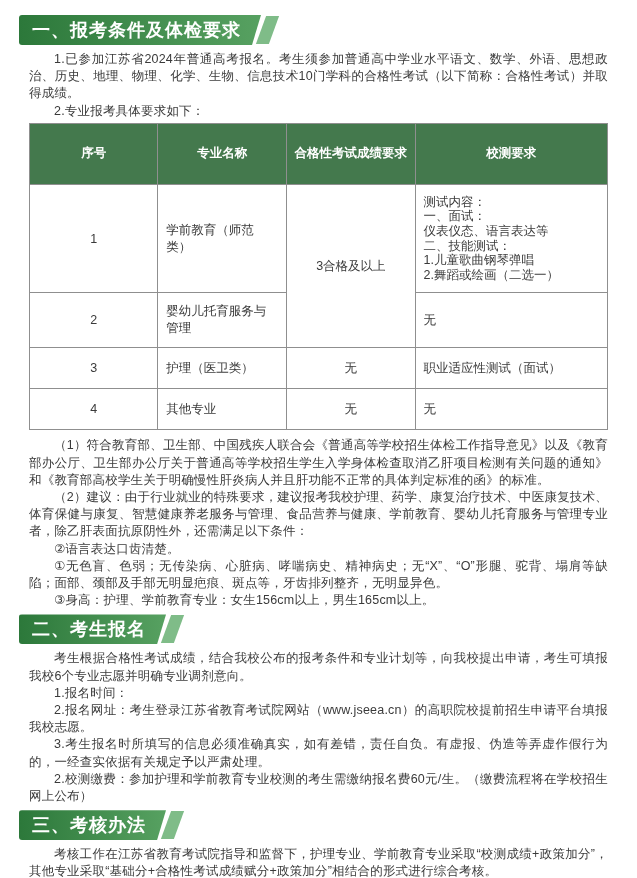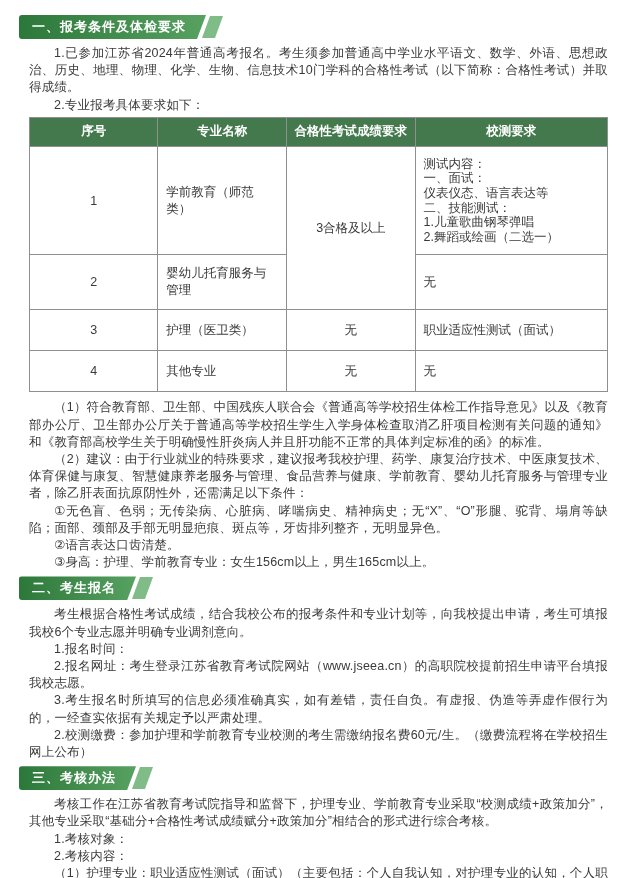--- a/index.html
+++ b/index.html
@@ -13,39 +13,39 @@
 
   
   .banner { position:relative; display:inline-block; margin:5px 0 6px -10px; }
   .banner::after {
     content:""; position:absolute; top:1px; bottom:1px; right:-13px; width:13px;
     background:#7fbc88; transform:skewX(-20deg); z-index:0;
   }
   .banner-main {
     position:relative; z-index:1;
     background:linear-gradient(90deg,#2c783a,#57a161);
-    color:#ffffff; font-weight:bold; font-size:13px; letter-spacing:1px;
+    color:#ffffff; font-weight:bold; font-size:18px; letter-spacing:1px;
     padding:3px 20px 3px 13px; border-radius:3px 0 0 3px;
     clip-path:polygon(0 0,100% 0,calc(100% - 9px) 100%,0 100%);
   }
 
   
   .para {
     margin:0; font-size:12.5px; line-height:17.2px;
     text-align:justify; text-indent:2em; letter-spacing:.2px;
   }
 
   
   .rtable {
     width:100%; border-collapse:collapse; table-layout:fixed;
     margin:3px 0 7px 0; font-size:12.5px;
   }
   .rtable th {
     background:#44794d; color:#ffffff; font-weight:bold;
-    height:24px; padding:2px 4px; text-align:center;
+    height:24px; padding:18px 4px; text-align:center;
     border:1px solid #8f8f8f; border-left:1px solid #cfdcd1;
   }
   .rtable th:first-child { border-left:1px solid #8f8f8f; }
   .rtable td {
     border:1px solid #8f8f8f; padding:10px 8px; vertical-align:middle;
   }
   .rtable tr.slim td { height:20px; }
   td.c { text-align:center; }
   td.l { text-align:left; }
   .tl { line-height:14.6px; }
@@ -109,22 +109,22 @@
         <td class="c">4</td>
         <td class="l">其他专业</td>
         <td class="c">无</td>
         <td class="l">无</td>
       </tr>
     </tbody>
   </table>
 
   <p class="para">（1）符合教育部、卫生部、中国残疾人联合会《普通高等学校招生体检工作指导意见》以及《教育部办公厅、卫生部办公厅关于普通高等学校招生学生入学身体检查取消乙肝项目检测有关问题的通知》和《教育部高校学生关于明确慢性肝炎病人并且肝功能不正常的具体判定标准的函》的标准。</p>
   <p class="para">（2）建议：由于行业就业的特殊要求，建议报考我校护理、药学、康复治疗技术、中医康复技术、体育保健与康复、智慧健康养老服务与管理、食品营养与健康、学前教育、婴幼儿托育服务与管理专业者，除乙肝表面抗原阴性外，还需满足以下条件：</p>
+  <p class="para">②语言表达口齿清楚。</p>
   <p class="para">①无色盲、色弱；无传染病、心脏病、哮喘病史、精神病史；无“X”、“O”形腿、驼背、塌肩等缺陷；面部、颈部及手部无明显疤痕、斑点等，牙齿排列整齐，无明显异色。</p>
-  <p class="para">②语言表达口齿清楚。</p>
   <p class="para">③身高：护理、学前教育专业：女生156cm以上，男生165cm以上。</p>
 
   
   <div class="banner">
     <div class="banner-main">二、考生报名</div>
   </div>
 
   <p class="para">考生根据合格性考试成绩，结合我校公布的报考条件和专业计划等，向我校提出申请，考生可填报我校6个专业志愿并明确专业调剂意向。</p>
   <p class="para">1.报名时间：</p>
   <p class="para">2.报名网址：考生登录江苏省教育考试院网站（www.jseea.cn）的高职院校提前招生申请平台填报我校志愿。</p>

